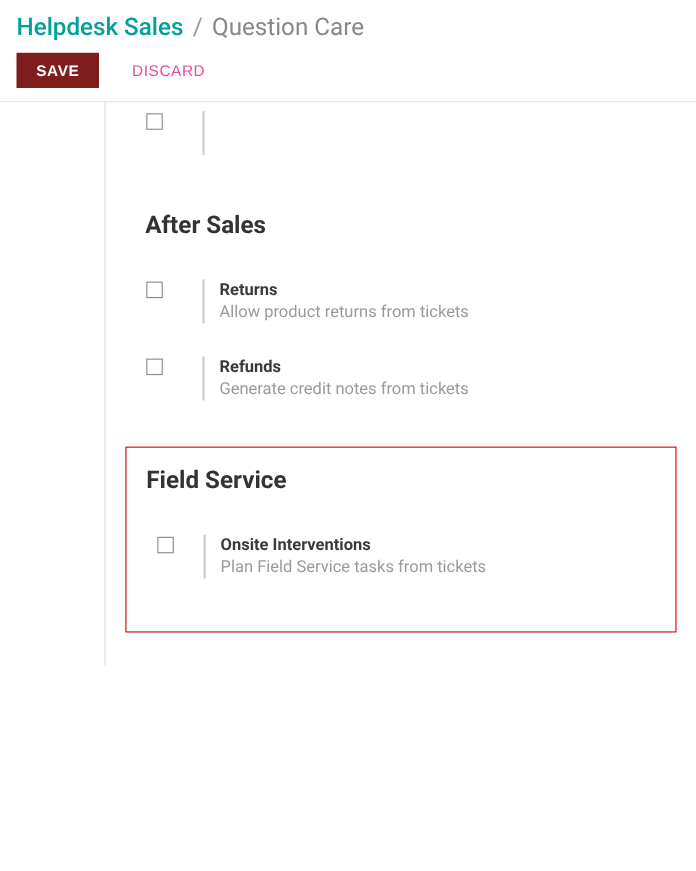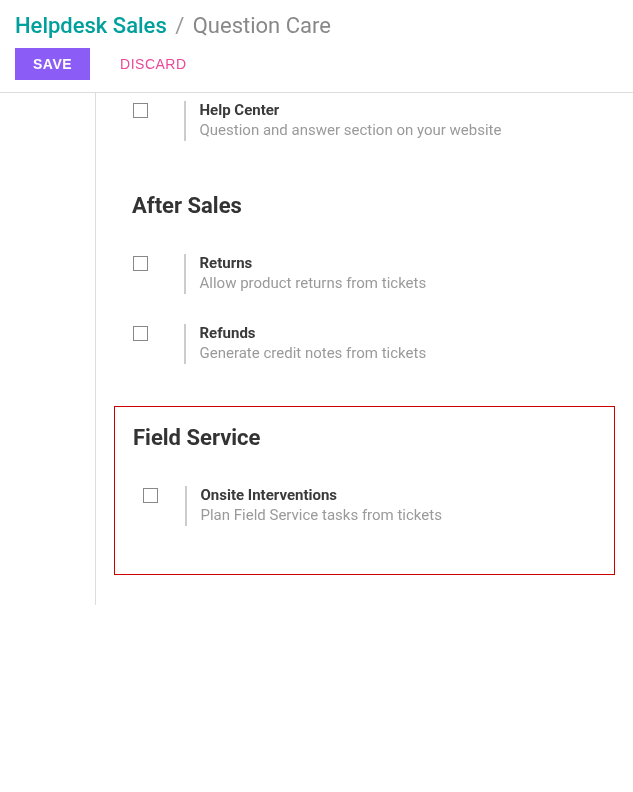--- a/index.html
+++ b/index.html
@@ -3,21 +3,21 @@
 <meta charset="utf-8">
 <style>
 * { box-sizing: border-box; margin: 0; padding: 0; }
 body { font-family: -apple-system, BlinkMacSystemFont, "Segoe UI", Roboto, "Helvetica Neue", Arial, sans-serif; background: #fff; width: 633px; }
 .header { padding: 13px 15px 0 15px; }
 .breadcrumb { font-size: 22px; margin-bottom: 10px; }
 .breadcrumb a { color: #00A09D; text-decoration: none; font-weight: 500; }
 .breadcrumb .sep { color: #999; margin: 0 3px; }
 .breadcrumb .current { color: #888; font-weight: 400; }
 .actions { margin-bottom: 12px; }
-.btn-save { background: #8b5cf6; color: #fff; border: none; padding: 8px 18px; font-size: 14px; font-weight: 600; letter-spacing: 0.5px; cursor: pointer; }
+.btn-save { background: #7f1d1d; color: #fff; border: none; padding: 8px 18px; font-size: 14px; font-weight: 600; letter-spacing: 0.5px; cursor: pointer; }
 .btn-discard { background: none; border: none; color: #ec4899; font-size: 14px; font-weight: 500; letter-spacing: 0.5px; padding: 8px 18px; cursor: pointer; margin-left: 8px; }
 .divider { border: none; border-top: 1px solid #ddd; }
 .content-wrap { display: flex; }
 .sidebar-space { width: 95px; flex-shrink: 0; background: #fff; }
 .main-panel { border-left: 1px solid #ddd; flex: 1; padding-bottom: 30px; }
 .option-row { display: flex; align-items: flex-start; padding: 8px 0 22px 0; }
 .check-col { width: 88px; display: flex; justify-content: center; padding-top: 2px; }
 .checkbox { width: 15px; height: 15px; border: 1.5px solid #888; background: #fff; cursor: pointer; }
 .sep-bar { width: 1.5px; align-self: stretch; background: #ccc; margin-right: 14px; min-height: 40px; }
 .text-col { flex: 1; padding-right: 15px; }
@@ -46,24 +46,20 @@
 
 <div class="content-wrap">
   <div class="sidebar-space"></div>
   <div class="main-panel">
 
     <div class="option-row">
       <div class="check-col">
           <div class="checkbox"></div>
         </div>
       <div class="sep-bar"></div>
-      <div class="text-col">
-        <div class="opt-title">Help Center</div>
-        <div class="opt-desc">Question and answer section on your website</div>
-      </div>
     </div>
 
 
     <div class="section-title">After Sales</div>
 
     <div class="option-row">
       <div class="check-col">
           <div class="checkbox"></div>
         </div>
       <div class="sep-bar"></div>

